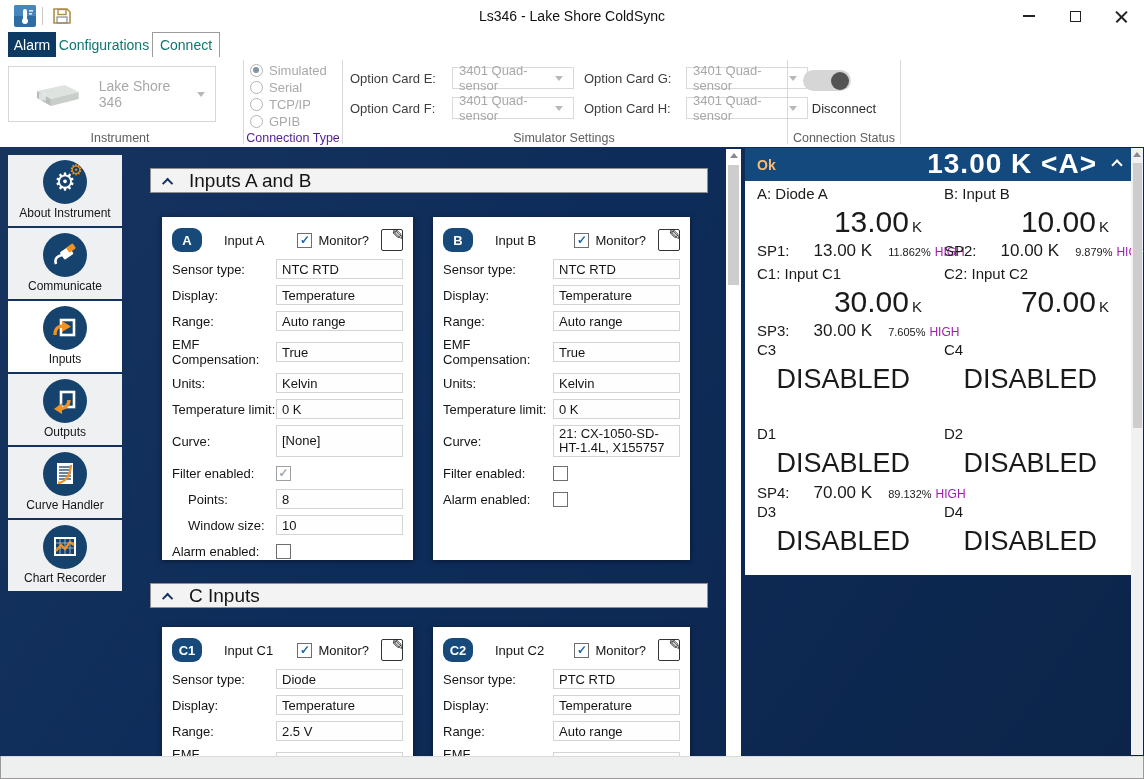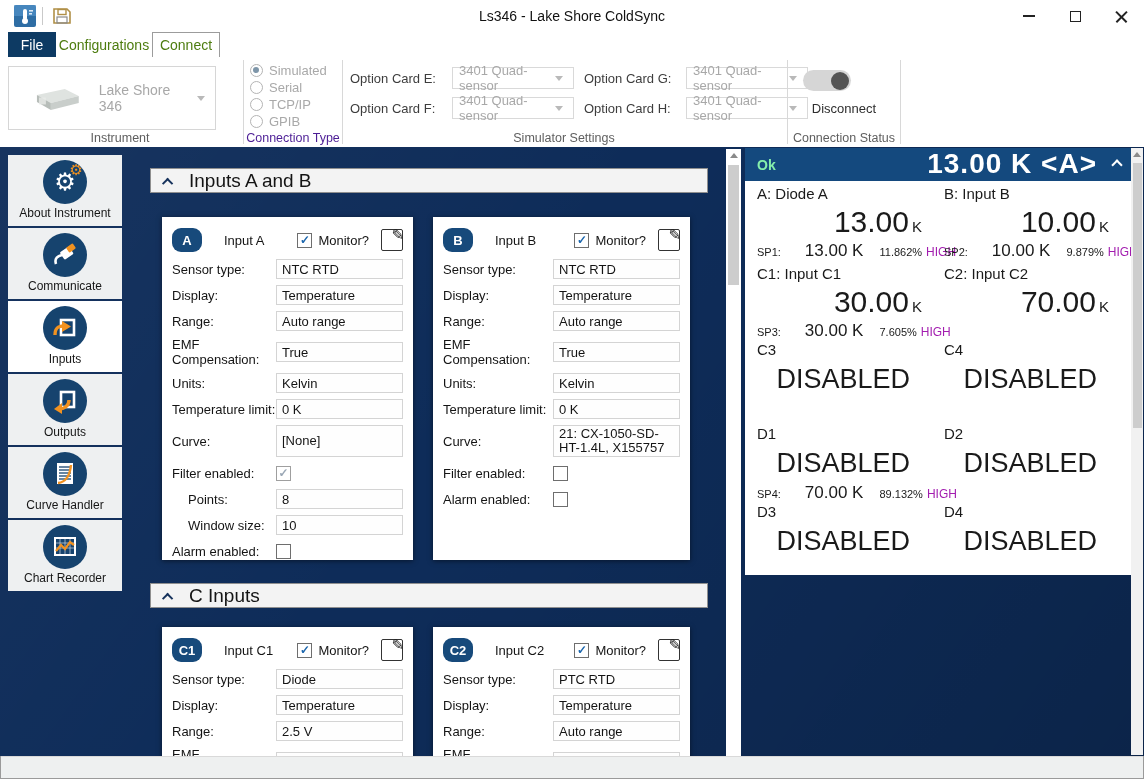--- a/index.html
+++ b/index.html
@@ -20,34 +20,34 @@
   .ic-min { width:12px; height:1.5px; background:#222; }
   .ic-max { width:11px; height:11px; border:1.5px solid #222; }
   .ic-close { position:relative; width:13px; height:13px; }
   .ic-close::before,.ic-close::after { content:""; position:absolute; left:-1px; top:6px;
     width:15px; height:1.5px; background:#222; }
   .ic-close::before { transform:rotate(45deg);} .ic-close::after{ transform:rotate(-45deg);}
 
   
   .tabrow { position:absolute; left:0; top:32px; height:25px; width:100%; background:#fff; }
   .tab { position:absolute; top:0; height:25px; display:flex; align-items:center;
-    justify-content:center; font-size:14px; color:#4d7c0f; cursor:default; }
+    justify-content:center; font-size:14px; color:#0f766e; cursor:default; }
   .tab-file { left:8px; width:48px; background:#0d3a63; color:#fff; }
   .tab-config { left:56px; width:96px; }
   .tab-connect { left:152px; width:68px; background:#fff;
     border:1px solid #9c9c9c; border-bottom:none; }
 
   
   .ribbon { position:absolute; left:0; top:57px; width:100%; height:90px; background:#fff; }
   .vsep { position:absolute; top:3px; bottom:3px; width:1px; background:#d8d8d8; }
   .group-label { position:absolute; bottom:2px; left:0; right:0; text-align:center;
     font-size:12.5px; color:#5f5f5f; }
   .group-label.dim { color:#4c1d95; }
   .grp { position:absolute; top:0; height:90px; }
-  .inst-box { position:absolute; left:8px; top:9px; width:208px; height:64px;
+  .inst-box { position:absolute; left:8px; top:9px; width:208px; height:56px;
     border:1px solid #d6d6d6; display:flex; align-items:center; }
   .inst-img { margin-left:22px; width:52px; height:30px; }
   .inst-name { margin-left:16px; font-size:14px; color:#a8a8a8; }
   .dd-tri { width:0; height:0; border-left:4px solid transparent; border-right:4px solid transparent;
     border-top:5px solid #b9b9b9; margin-left:auto; margin-right:10px; }
   .radio-row { display:flex; align-items:center; height:17px; margin-bottom:0px; }
   .radio { width:13px; height:13px; border:1.5px solid #b4b4b4; border-radius:50%;
     margin-right:6px; position:relative; background:#fff; flex:0 0 auto; }
   .radio.sel::after { content:""; position:absolute; left:2px; top:2px; width:6px; height:6px;
     border-radius:50%; background:#7e96a9; }
@@ -122,36 +122,36 @@
   .vscroll .arrow-up { position:absolute; top:4px; left:3.5px; width:0; height:0;
     border-left:4px solid transparent; border-right:4px solid transparent;
     border-bottom:5px solid #8a8a8a; }
   .vscroll .thumb { position:absolute; left:2px; width:11px; background:#cdcdcd; border-radius:0; }
   .vscroll.gray { background:#f1f1f1; }
 
   
   .display { position:absolute; left:745px; top:1px; width:386px; }
   .disp-head { height:33px; background:#14497e; display:flex; align-items:center;
     position:relative; }
-  .disp-status { margin-left:12px; font-size:14px; font-weight:bold; color:#86efac; }
+  .disp-status { margin-left:12px; font-size:14px; font-weight:bold; color:#fdba74; }
   .disp-headline { position:absolute; right:34px; top:0px; font-size:28px; font-weight:bold;
     color:#fff; letter-spacing:1px; }
   .disp-chev { position:absolute; right:10px; top:13px; width:8px; height:8px;
     border-left:2px solid #fff; border-top:2px solid #fff; transform:rotate(45deg); }
   .disp-body { background:#fff; padding:4px 0 14px 12px; }
   .drow { display:flex; }
   .dcol { width:50%; }
   .dlabel { font-size:15px; color:#1a1a1a; height:20px; }
   .dval { text-align:right; padding-right:22px; height:36px; font-size:30px; color:#1a1a1a;
     line-height:34px; white-space:nowrap; }
   .dval .unit { font-size:15px; margin-left:3px; }
   .ddis { text-align:right; padding-right:34px; height:38px; font-size:27px; color:#1a1a1a;
     line-height:36px; }
   .sprow { display:flex; align-items:baseline; height:20px; white-space:nowrap; }
-  .sp-name { font-size:11px; color:#1a1a1a; }
+  .sp-name { font-size:15px; color:#1a1a1a; }
   .sp-val { font-size:17px; color:#1a1a1a; margin-left:24px; }
   .sp-pct { font-size:11px; color:#1a1a1a; margin-left:16px; }
   .sp-state { font-size:12px; color:#a21caf; margin-left:4px; }
   .gap26 { height:26px; }
   .gap4 { height:4px; }
 
   
   .bottom-strip { position:absolute; left:1px; right:1px; bottom:1px; height:22px;
     background:#eef0f0; border-top:1px solid #d9d9d9; }
 </style>
@@ -183,21 +183,21 @@
       <div class="win-btn">
           <div class="ic-max"></div>
         </div>
       <div class="win-btn">
           <div class="ic-close"></div>
         </div>
     </div>
   </div>
 
   <div class="tabrow">
-    <div class="tab tab-file">File</div>
+    <div class="tab tab-file">Alarm</div>
     <div class="tab tab-config">Configurations</div>
     <div class="tab tab-connect">Connect</div>
   </div>
 
   <div class="ribbon">
 
     <div class="grp" style="left:0;width:240px;">
       <div class="inst-box">
         <svg class="inst-img" viewBox="0 0 52 30">
           <polygon points="6,12 34,6 48,13 20,20" fill="#dfe3e0"></polygon>

